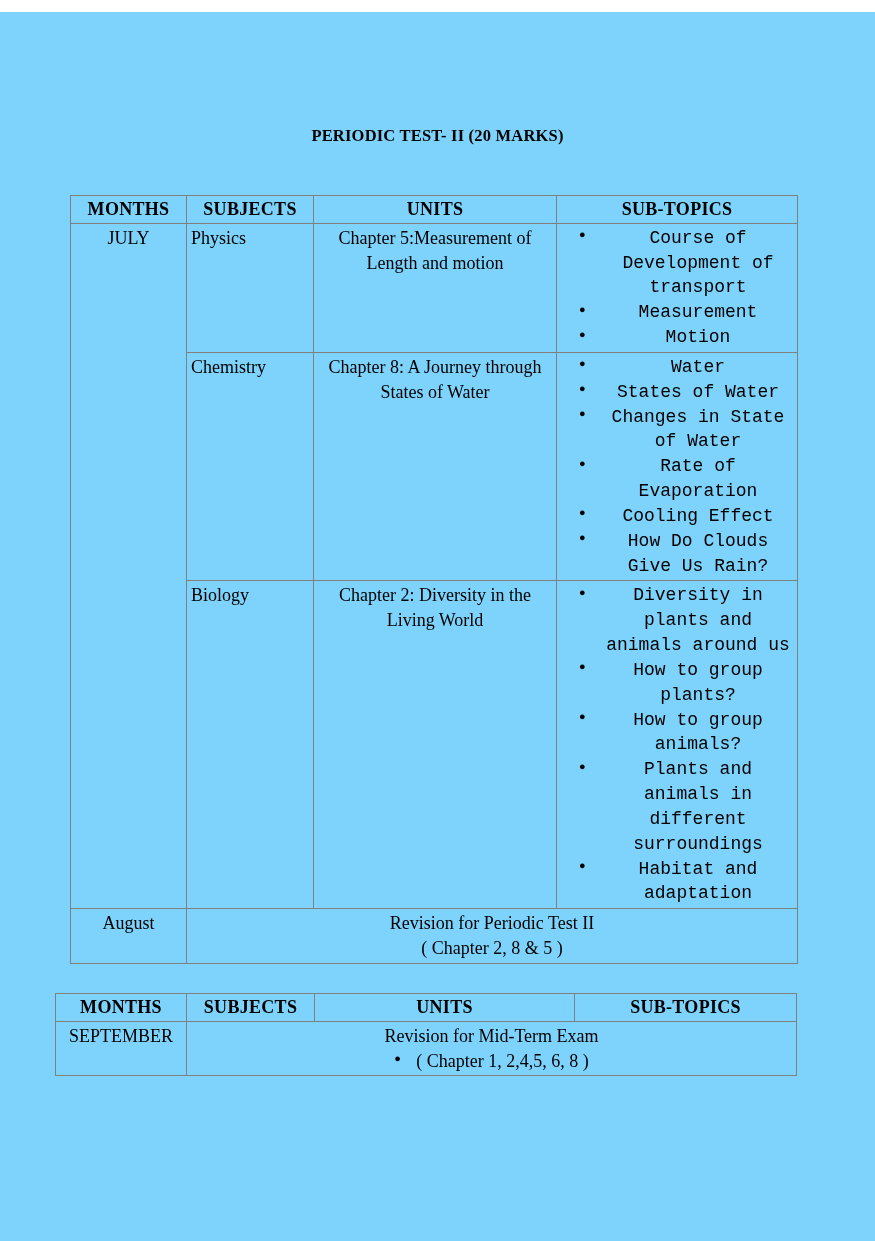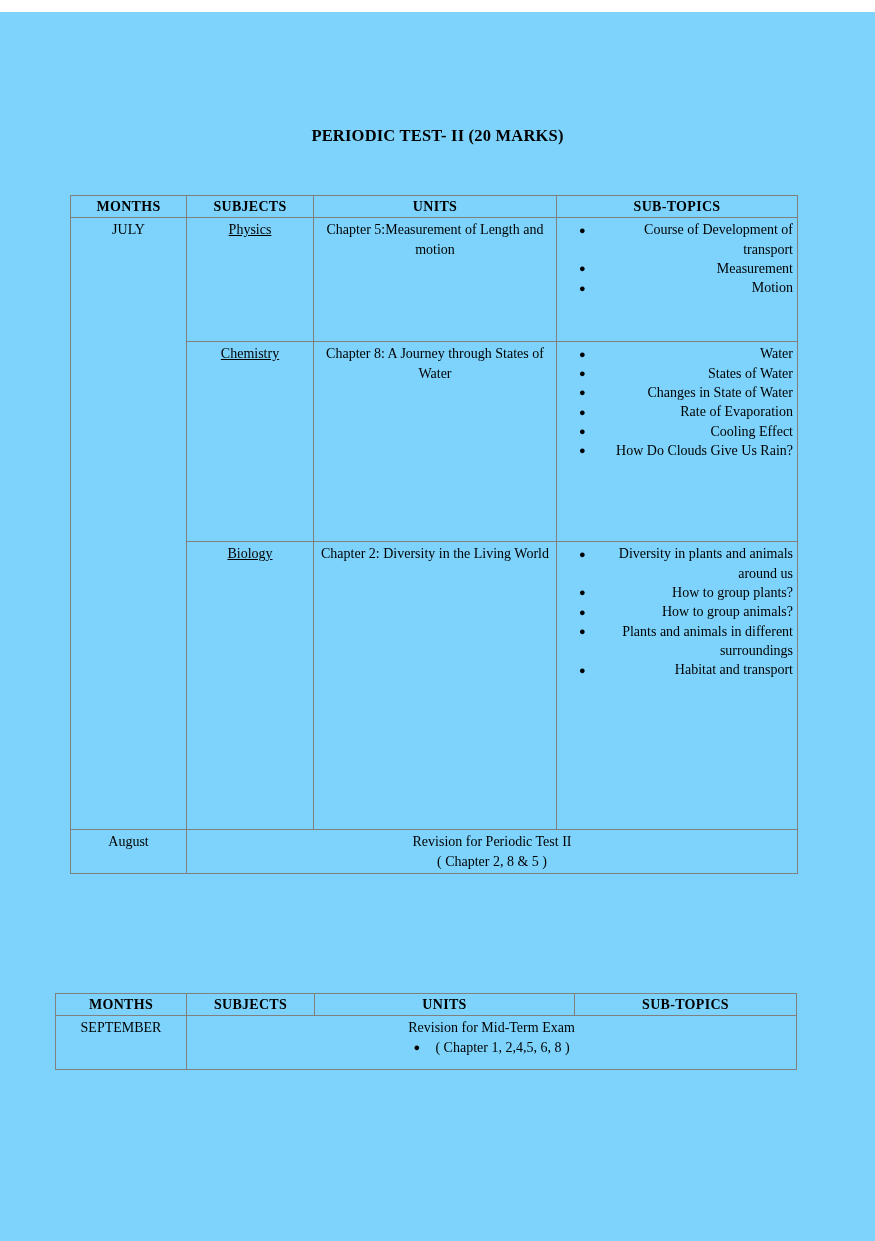--- a/index.html
+++ b/index.html
@@ -44,21 +44,21 @@
     left: 0;
     right: 0;
     top: 911px;
   }
 
   
   table.doc-table {
     position: absolute;
     border-collapse: collapse;
     table-layout: fixed;
-    font-size: 14px;
+    font-size: 18px;
     line-height: 1.38;
     color: #000000;
   }
   table.doc-table td,
   table.doc-table th {
     border: 1.1px solid #808080;
     vertical-align: top;
     padding: 2px 4px 2px 4px;
     font-weight: normal;
   }
@@ -90,40 +90,41 @@
   #table-half-yearly .col-months    { width: 131px; }
   #table-half-yearly .col-subjects  { width: 128px; }
   #table-half-yearly .col-units     { width: 260px; }
   #table-half-yearly .col-subtopics { width: 222px; }
 
   
   .cell-center  { text-align: center; }
   .cell-left    { text-align: center; }
 
   .month-cell   { text-align: center; padding-top: 3px; }
-  .subject-cell { text-align: center; padding-top: 3px; text-decoration: underline; }
+  .subject-cell { padding-top: 3px; }
   .unit-cell    { padding-top: 3px; }
 
   .row-physics  { height: 124px; }
   .row-chem     { height: 200px; }
   .row-bio      { height: 288px; }
   .row-august   { height: 44px; }
   .row-sept     { height: 54px; }
 
   
   ul.topic-list {
     margin: 0;
     padding: 0;
     list-style: none;
   }
   ul.topic-list > li {
     position: relative;
     padding-left: 24px;
     margin: 0 0 0 18px;
-    text-align: right;
+    text-align: center;
+    font-family: Liberation Mono, monospace;
   }
   ul.topic-list > li::before {
     content: "\25CF";
     position: absolute;
     left: 0;
     top: -0.5px;
     font-size: 11px;
     line-height: 1.98;
   }
 
@@ -208,21 +209,21 @@
 
       <tr class="row-bio">
         <td class="subject-cell">Biology</td>
         <td class="unit-cell cell-center">Chapter 2: Diversity in the Living World</td>
         <td>
           <ul class="topic-list">
             <li>Diversity in plants and animals around us</li>
             <li>How to group plants?</li>
             <li>How to group animals?</li>
             <li>Plants and animals in different surroundings</li>
-            <li>Habitat and transport</li>
+            <li>Habitat and adaptation</li>
           </ul>
         </td>
       </tr>
 
       <tr class="row-august">
         <td class="month-cell">August</td>
         <td class="revision-cell" colspan="3">
           <span class="revision-line2">Revision for Periodic Test II</span>
           <span class="revision-line2">( Chapter 2, 8 &amp; 5 )</span>
         </td>

